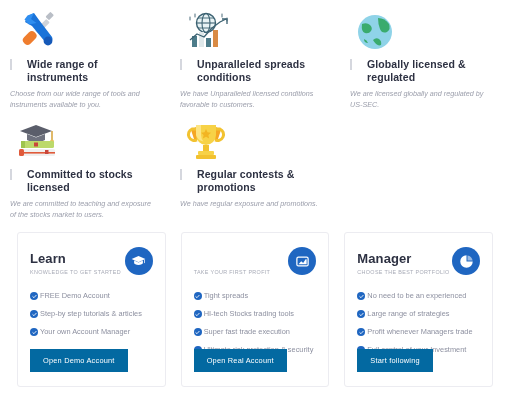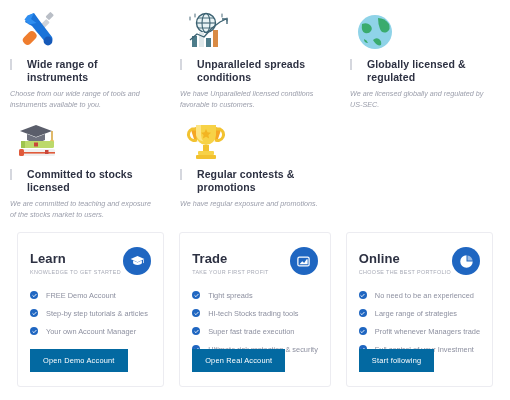--- a/index.html
+++ b/index.html
@@ -133,22 +133,22 @@
     margin-top: 2px;
   }
 
   .card-list {
     list-style: none;
     margin-top: 16px;
   }
 
   .card-list li {
     display: flex;
-    align-items: flex-start;
-    gap: 8px;
+    align-items: center;
+    gap: 2px;
     font-size: 7.4px;
     line-height: 10px;
     color: #8d90a0;
     margin-bottom: 8px;
     white-space: nowrap;
   }
 
   .check {
     width: 8px;
     height: 8px;
@@ -353,21 +353,20 @@
           </span>
           <span>Your own Account Manager</span>
         </li>
       </ul>
       <button class="card-btn">Open Demo Account</button>
     </div>
 
     <div class="card">
       <div class="card-head">
         <div>
-          <div class="card-title">Trade</div>
           <div class="card-sub">TAKE YOUR FIRST PROFIT</div>
         </div>
         <div class="card-badge">
           <svg width="15" height="15" viewBox="0 0 24 24" fill="none">
             <rect x="3" y="5" width="18" height="14" rx="2.4" stroke="#ffffff" stroke-width="2"></rect>
             <path d="M5.5 16.5 L10 11.5 L13 14.5 L17 8.5 L18.6 8.5 L18.6 16.5 Z" fill="#ffffff"></path>
           </svg>
         </div>
       </div>
       <ul class="card-list">
@@ -403,21 +402,21 @@
           </span>
           <span>Ultimate risk protection &amp; security</span>
         </li>
       </ul>
       <button class="card-btn">Open Real Account</button>
     </div>
 
     <div class="card">
       <div class="card-head">
         <div>
-          <div class="card-title">Online</div>
+          <div class="card-title">Manager</div>
           <div class="card-sub">CHOOSE THE BEST PORTFOLIO</div>
         </div>
         <div class="card-badge">
           <svg width="15" height="15" viewBox="0 0 24 24">
             <path d="M12 2 a10 10 0 1 0 10 10 h-10 z" fill="#ffffff"></path>
             <path d="M13.6 2.2 a10 10 0 0 1 8.2 8.2 h-8.2 z" fill="#ffffff" opacity="0.55"></path>
           </svg>
         </div>
       </div>
       <ul class="card-list">

